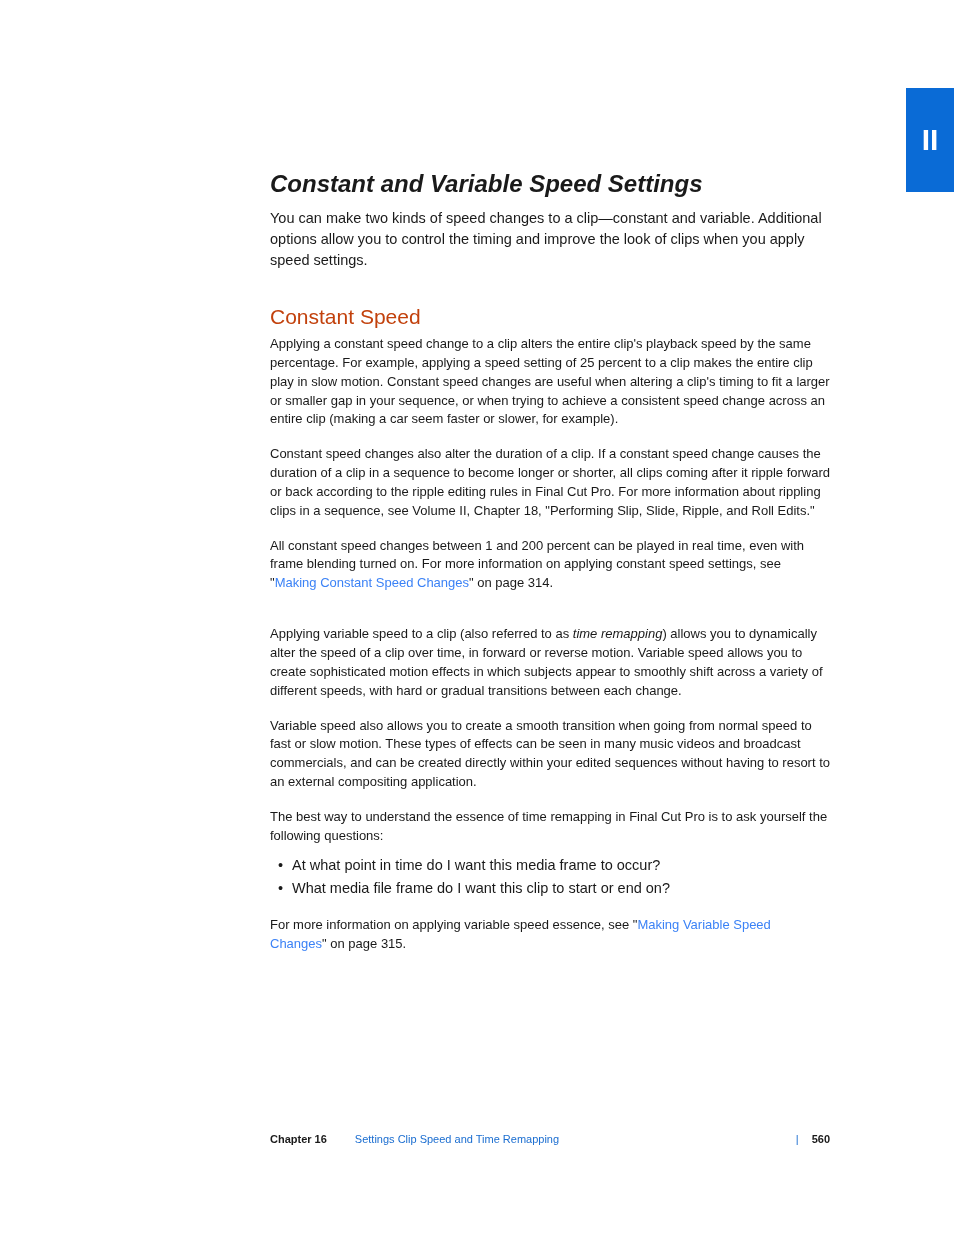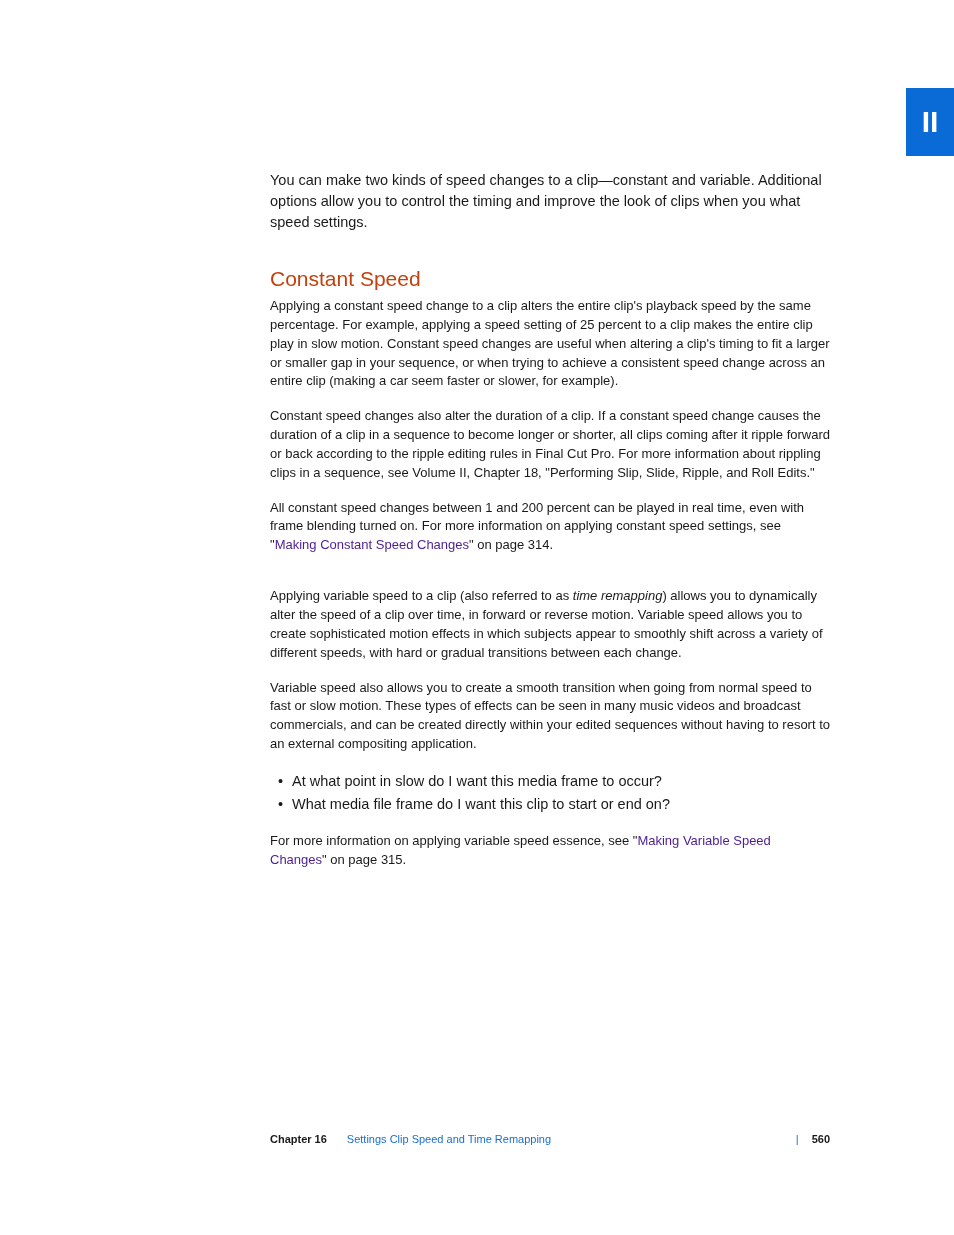--- a/index.html
+++ b/index.html
@@ -9,21 +9,21 @@
       width: 954px;
       height: 1235px;
       position: relative;
       color: #1a1a1a;
     }
     .tab {
       position: absolute;
       top: 88px;
       right: 0;
       width: 48px;
-      height: 68px;
+      height: 104px;
       background: #0a6bd6;
       color: #fff;
       font-size: 30px;
       font-weight: 600;
       display: flex;
       align-items: center;
       justify-content: center;
       font-family: "Myriad Pro", "Segoe UI", Arial, sans-serif;
     }
     .content {
@@ -51,21 +51,21 @@
       font-weight: 400;
       margin-bottom: 6px;
       font-family: "Myriad Pro", "Segoe UI", Arial, sans-serif;
     }
     .para {
       font-size: 13px;
       line-height: 1.45;
       margin-bottom: 16px;
     }
     .link {
-      color: #4c1d95;
+      color: #3b82f6;
     }
     .italic { font-style: italic; }
     ul.bullets {
       list-style: none;
       margin: 0 0 16px 8px;
     }
     ul.bullets li {
       font-size: 14.5px;
       line-height: 1.6;
       padding-left: 14px;
@@ -80,55 +80,57 @@
     .footer {
       position: absolute;
       bottom: 90px;
       left: 270px;
       width: 560px;
       display: flex;
       justify-content: space-between;
       align-items: baseline;
       font-size: 11px;
     }
-    .footer .left { display: flex; gap: 20px; align-items: center; }
+    .footer .left { display: flex; gap: 28px; align-items: center; }
     .chapter-label { font-weight: 700; }
     .chapter-title { color: #1a6dd0; }
     .pagenum { font-weight: 700; }
     .footer .divider {
       color: #1a6dd0;
       font-weight: 300;
       margin-right: 10px;
     }
     .section-block { margin-bottom: 32px; }
   </style>
 </head>
 <body>
 
 <div class="tab">II</div>
 
 <div class="content">
-  <p class="intro">You can make two kinds of speed changes to a clip—constant and variable. Additional options allow you to control the timing and improve the look of clips when you what speed settings.</p>
+  <h1 class="title">Constant and Variable Speed Settings</h1>
+  <p class="intro">You can make two kinds of speed changes to a clip—constant and variable. Additional options allow you to control the timing and improve the look of clips when you apply speed settings.</p>
 
   <div class="section-block">
     <h2 class="subhead">Constant Speed</h2>
     <p class="para">Applying a constant speed change to a clip alters the entire clip's playback speed by the same percentage. For example, applying a speed setting of 25 percent to a clip makes the entire clip play in slow motion. Constant speed changes are useful when altering a clip's timing to fit a larger or smaller gap in your sequence, or when trying to achieve a consistent speed change across an entire clip (making a car seem faster or slower, for example).</p>
     <p class="para">Constant speed changes also alter the duration of a clip. If a constant speed change causes the duration of a clip in a sequence to become longer or shorter, all clips coming after it ripple forward or back according to the ripple editing rules in Final Cut Pro. For more information about rippling clips in a sequence, see Volume II, Chapter 18, "Performing Slip, Slide, Ripple, and Roll Edits."</p>
     <p class="para">
       <span>All constant speed changes between 1 and 200 percent can be played in real time, even with frame blending turned on. For more information on applying constant speed settings, see "</span><span class="link">Making Constant Speed Changes</span><span>" on page 314.</span>
     </p>
   </div>
 
   <div class="section-block">
     <p class="para">
       <span>Applying variable speed to a clip (also referred to as </span><span class="italic">time remapping</span><span>) allows you to dynamically alter the speed of a clip over time, in forward or reverse motion. Variable speed allows you to create sophisticated motion effects in which subjects appear to smoothly shift across a variety of different speeds, with hard or gradual transitions between each change.</span>
     </p>
     <p class="para">Variable speed also allows you to create a smooth transition when going from normal speed to fast or slow motion. These types of effects can be seen in many music videos and broadcast commercials, and can be created directly within your edited sequences without having to resort to an external compositing application.</p>
+    <p class="para" style="margin-bottom:8px;">The best way to understand the essence of time remapping in Final Cut Pro is to ask yourself the following questions:</p>
     <ul class="bullets">
-      <li>At what point in slow do I want this media frame to occur?</li>
+      <li>At what point in time do I want this media frame to occur?</li>
       <li>What media file frame do I want this clip to start or end on?</li>
     </ul>
     <p class="para">
       <span>For more information on applying variable speed essence, see "</span><span class="link">Making Variable Speed Changes</span><span>" on page 315.</span>
     </p>
   </div>
 </div>
 
 <div class="footer">
   <div class="left">

